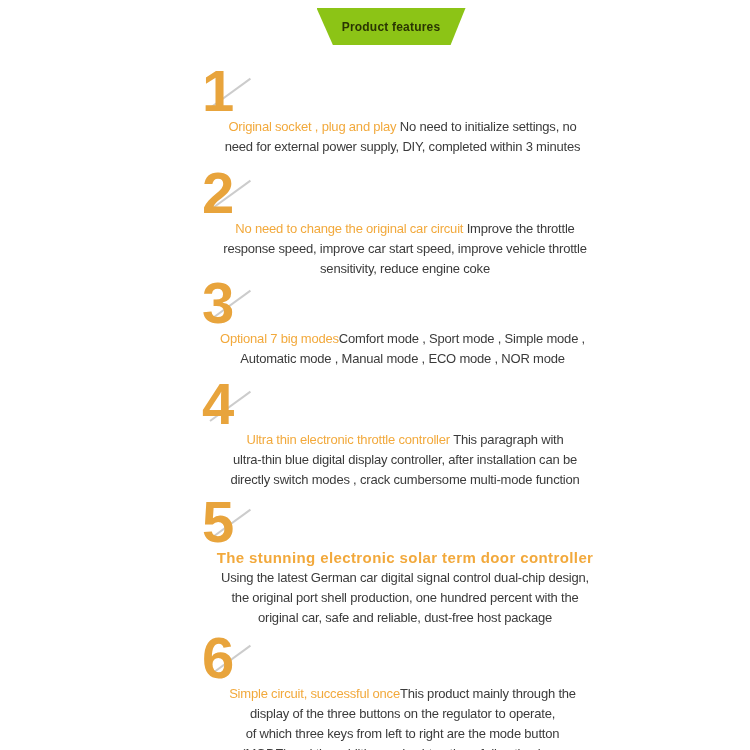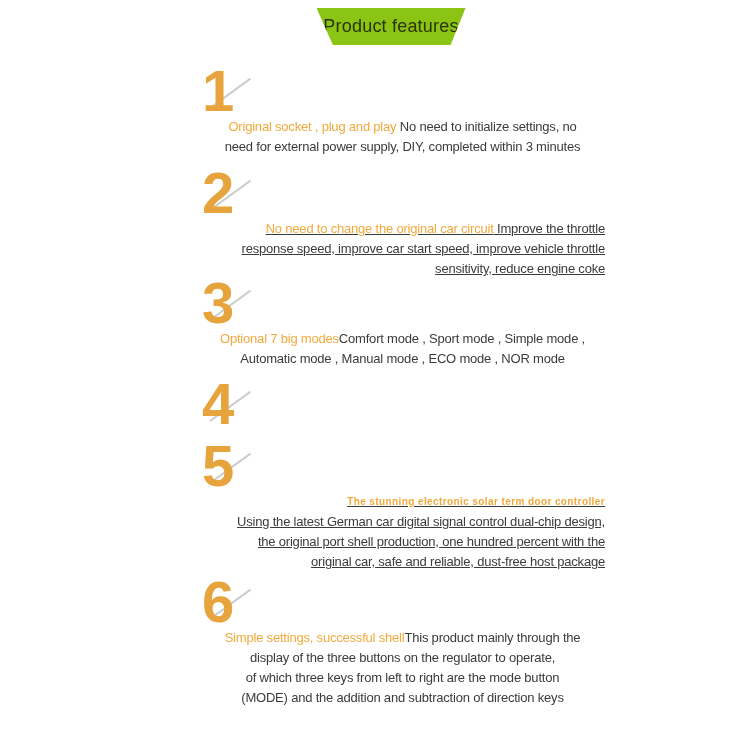--- a/index.html
+++ b/index.html
@@ -22,22 +22,22 @@
     margin: 8px auto 0;
     transform: translateX(16px);
     background: var(--badge-bg, #8cc416);
     clip-path: polygon(0 0, 100% 0, 90% 100%, 11% 100%);
     display: flex;
     align-items: center;
     justify-content: center;
   }
   .badge-label {
     color: var(--badge-text, #2a3503);
-    font-size: 18px;
-    font-weight: 400;
+    font-size: 12px;
+    font-weight: 700;
     letter-spacing: 0.2px;
   }
   
   .features {
     width: 405px;
     margin-left: 200px;
   }
   .feature { position: relative; }
   .f1 { margin-top: 18px; }
   .f2 { margin-top: 8px; }
@@ -73,28 +73,28 @@
   }
   .feature-text {
     margin: -4px 0 0 0;
     font-size: 13px;
     line-height: 20px;
     letter-spacing: -0.2px;
     color: var(--body-color, #3b3b3b);
     white-space: pre-line;
   }
   .align-center { text-align: center; }
-  .align-left   { text-align: right; padding-left: 5px; text-decoration: underline; }
+  .align-left   { text-align: center; padding-left: 5px; }
   .heading {
     color: var(--heading-color, #f2a93c);
   }
   .f5 .heading {
     display: block;
     font-weight: bold;
-    font-size: 10px;
+    font-size: 15px;
     letter-spacing: 0.4px;
   }
 </style>
 </head>
 <body>
 
 <div class="page">
 
   <div class="badge">
     <span class="badge-label">Product features</span>
@@ -128,37 +128,40 @@
       </div>
       <p class="feature-text align-center"><span class="heading">Optional 7 big modes</span><span class="body">Comfort mode , Sport mode , Simple mode ,
 Automatic mode , Manual mode , ECO mode , NOR mode</span></p>
     </div>
 
     <div class="feature f4">
       <div class="num-wrap">
         <span class="num">4</span>
         <span class="slash"></span>
       </div>
+      <p class="feature-text align-left"><span class="heading">Ultra thin electronic throttle controller</span><span class="body"> This paragraph with
+ultra-thin blue digital display controller, after installation can be
+directly switch modes , crack cumbersome multi-mode function</span></p>
     </div>
 
     <div class="feature f5">
       <div class="num-wrap">
         <span class="num">5</span>
         <span class="slash"></span>
       </div>
       <p class="feature-text align-left"><span class="heading">The stunning electronic solar term door controller</span><span class="body">Using the latest German car digital signal control dual-chip design,
 the original port shell production, one hundred percent with the
 original car, safe and reliable, dust-free host package</span></p>
     </div>
 
     <div class="feature f6">
       <div class="num-wrap">
         <span class="num">6</span>
         <span class="slash"></span>
       </div>
-      <p class="feature-text align-center"><span class="heading">Simple settings, successful shell</span><span class="body">This product mainly through the
+      <p class="feature-text align-center"><span class="heading">Simple circuit, successful once</span><span class="body">This product mainly through the
 display of the three buttons on the regulator to operate,
 of which three keys from left to right are the mode button
 (MODE) and the addition and subtraction of direction keys</span></p>
     </div>
 
   </div>
 </div>
 
 </body></html>

